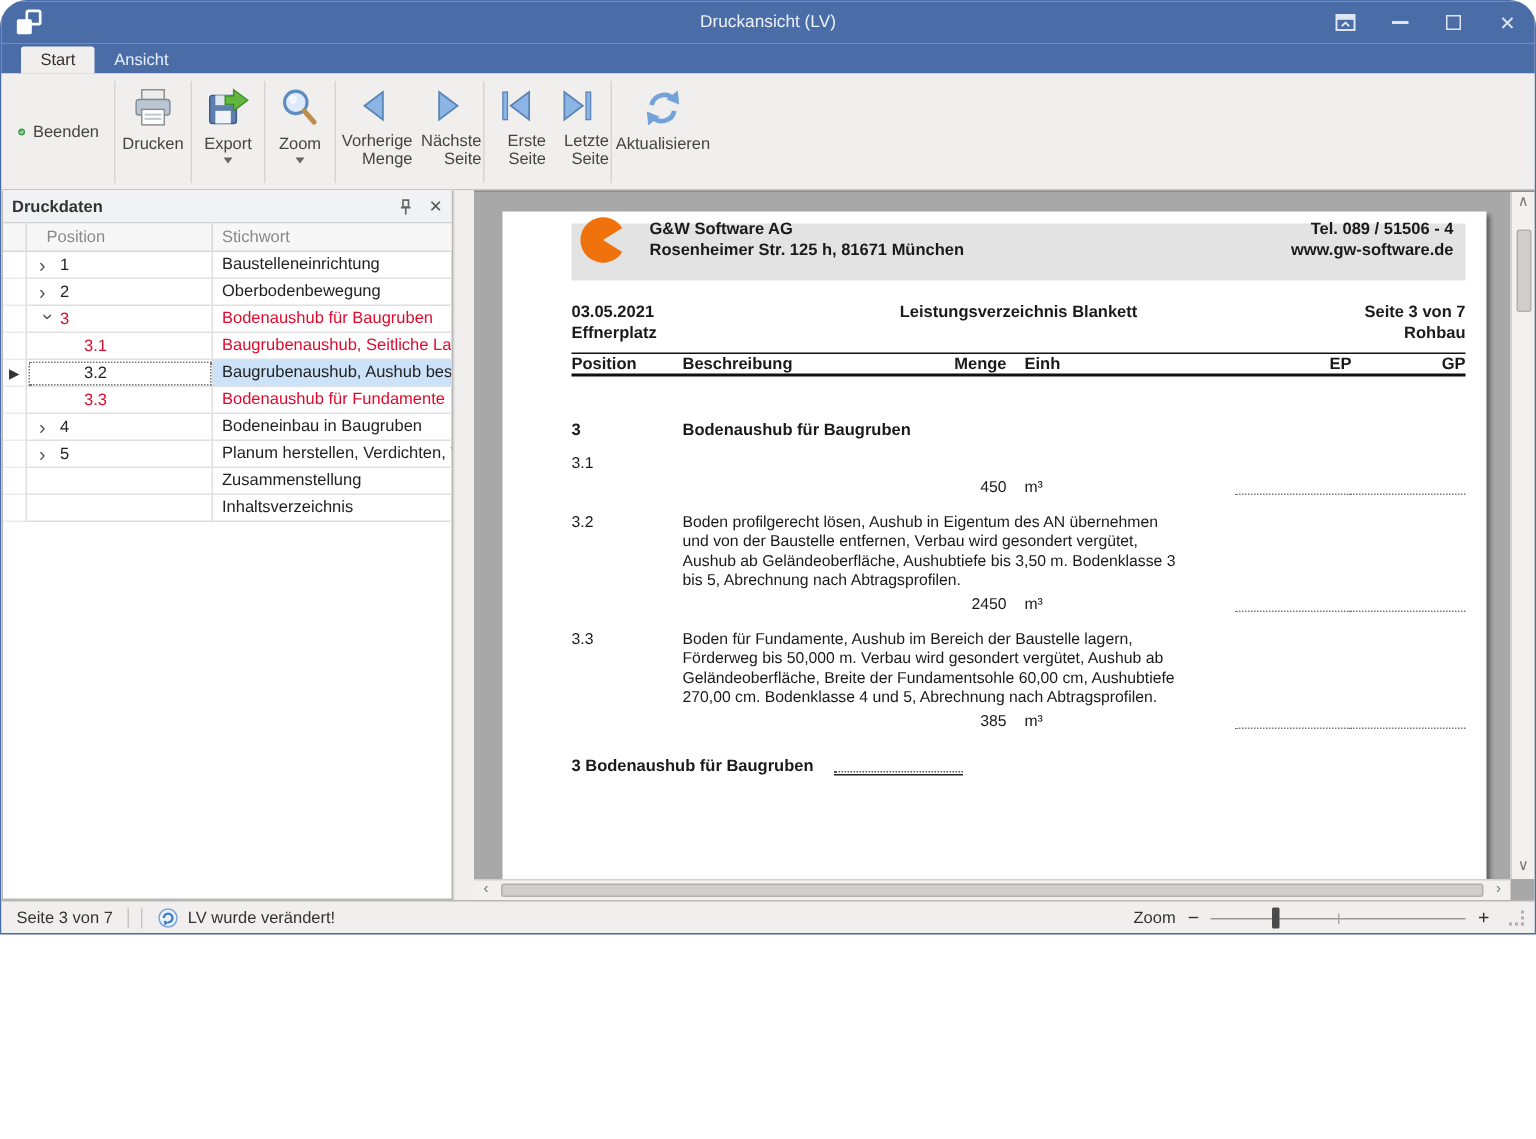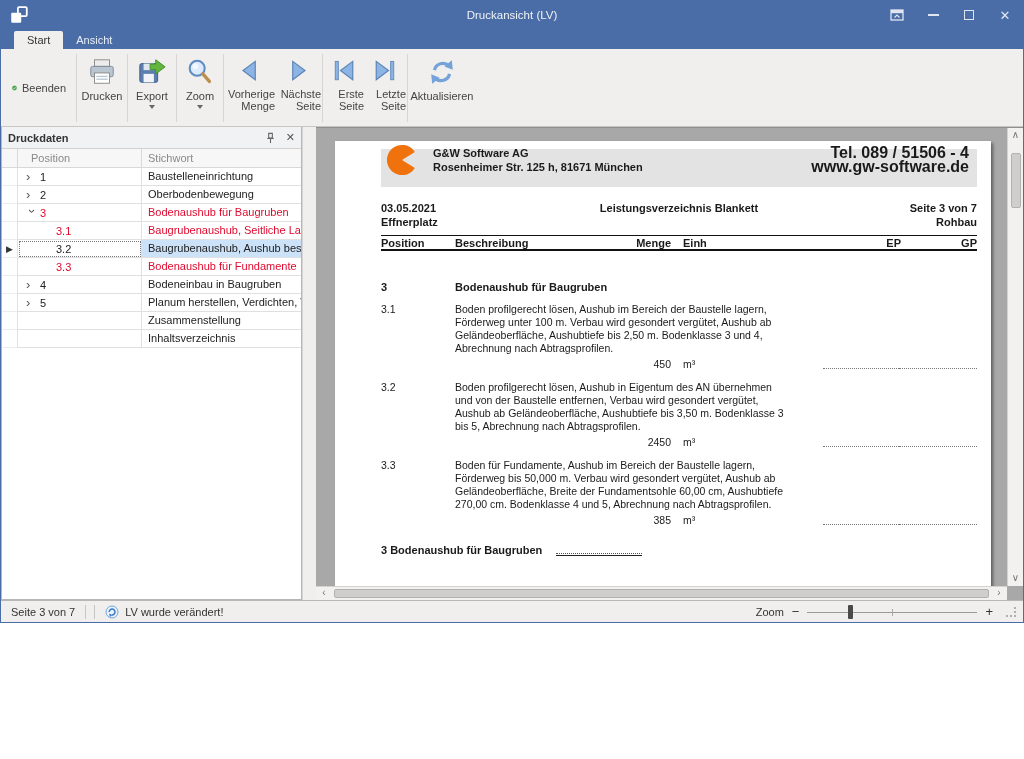--- a/index.html
+++ b/index.html
@@ -1,17 +1,17 @@
 <!DOCTYPE html>
 <html style="--titlebar: #4a6da8; --modified_red: #e00a2e; --selection: #cbe2f8; --logo_orange: #ef720d; --accent_blue: #6f9fd8;"><head>
 <meta charset="utf-8">
 <style>
   * { box-sizing: border-box; margin: 0; padding: 0; }
   html,body { width:1024px; height:759px; background:#fff; font-family:"Liberation Sans", sans-serif; }
-  .canvas { position:relative; width:1024px; height:759px; background:#fff; overflow:hidden; }
+  .canvas { position:relative; width:1024px; height:759px; background:#fff; overflow:hidden;border-radius:18px; }
   .window { position:absolute; left:0; top:0; width:1024px; height:623px; background:#f0efed;
             border:1px solid var(--titlebar,#4a6da8); display:flex; flex-direction:column; }
 
   
   .titlebar { height:28px; background:var(--titlebar,#4a6da8); display:flex; align-items:center; position:relative; flex:none; }
   .app-icon { margin-left:8px; width:20px; height:20px; }
   .title-text { position:absolute; left:0; right:0; text-align:center; color:#eef2f8; font-size:11.5px; }
   .win-buttons { margin-left:auto; display:flex; align-items:center; height:100%; }
   .win-btn { width:36px; height:100%; display:flex; align-items:center; justify-content:center; color:#dfe6f2; font-size:13px; }
   .minimize-bar { width:11px; height:1.5px; background:#dfe6f2; }
@@ -58,21 +58,21 @@
 
   .splitter { width:14px; background:#f0efed; border-left:1px solid #d8d6d4; flex:none; }
 
   
   .preview { flex:1; position:relative; background:#a8a8a8; overflow:hidden; border-top:1px solid #8f8f8f; }
   .page { position:absolute; left:19px; top:13px; width:656px; height:640px; background:#fff;
           box-shadow:2px 2px 3px rgba(0,0,0,.45); padding:8px 14px 20px 46px; color:#1a1a1a; }
 
   .doc-band { display:flex; align-items:center; background:#e3e3e3; padding:3px 8px 19px 4px; height:38px; }
   .doc-band .co { margin-left:14px; font-weight:bold; font-size:11px; line-height:14px; }
-  .doc-band .contact { margin-left:auto; text-align:right; font-weight:bold; font-size:16px; line-height:14px; }
+  .doc-band .contact { margin-left:auto; text-align:right; font-weight:bold; font-size:11px; line-height:14px; }
   .doc-meta { display:grid; grid-template-columns:1fr auto 1fr; margin-top:14px; font-weight:bold; font-size:11px; line-height:14px; }
   .doc-meta .m-r { text-align:right; }
   .doc-cols { position:relative; height:16px; margin-top:6px; border-top:1px solid #111; border-bottom:2px solid #111; font-weight:bold; font-size:11px; }
   .doc-cols span { position:absolute; top:1px; }
   .c-pos{left:0;} .c-desc{left:74px;} .c-menge{left:220px;width:70px;text-align:right;}
   .c-einh{left:302px;} .c-ep{left:445px;width:75px;text-align:right;} .c-gp{right:0;width:78px;text-align:right;}
 
   .doc-body { margin-top:30px; font-size:10.5px; line-height:13px; }
   .doc-row { display:flex; }
   .d-pos { width:74px; flex:none; }
@@ -374,21 +374,20 @@
           <span class="c-ep">EP</span>
           <span class="c-gp">GP</span>
         </div>
         <div class="doc-body">
               <div class="doc-row group">
                 <div class="d-pos">3</div>
                 <div class="d-desc">Bodenaushub für Baugruben</div>
               </div>
               <div class="doc-row">
                 <div class="d-pos">3.1</div>
-                <div class="d-desc">Boden profilgerecht lösen, Aushub im Bereich der Baustelle lagern, Förderweg unter 100 m. Verbau wird gesondert vergütet, Aushub ab Geländeoberfläche, Aushubtiefe bis 2,50 m. Bodenklasse 3 und 4, Abrechnung nach Abtragsprofilen.</div>
               </div>
               <div class="qty-row">
                 <span class="q-menge">450</span>
                 <span class="q-einh">m³</span>
                 <span class="dotted q-ep"></span>
                 <span class="dotted q-gp"></span>
               </div>
               <div class="doc-row">
                 <div class="d-pos">3.2</div>
                 <div class="d-desc">Boden profilgerecht lösen, Aushub in Eigentum des AN übernehmen und von der Baustelle entfernen, Verbau wird gesondert vergütet, Aushub ab Geländeoberfläche, Aushubtiefe bis 3,50 m. Bodenklasse 3 bis 5, Abrechnung nach Abtragsprofilen.</div>

